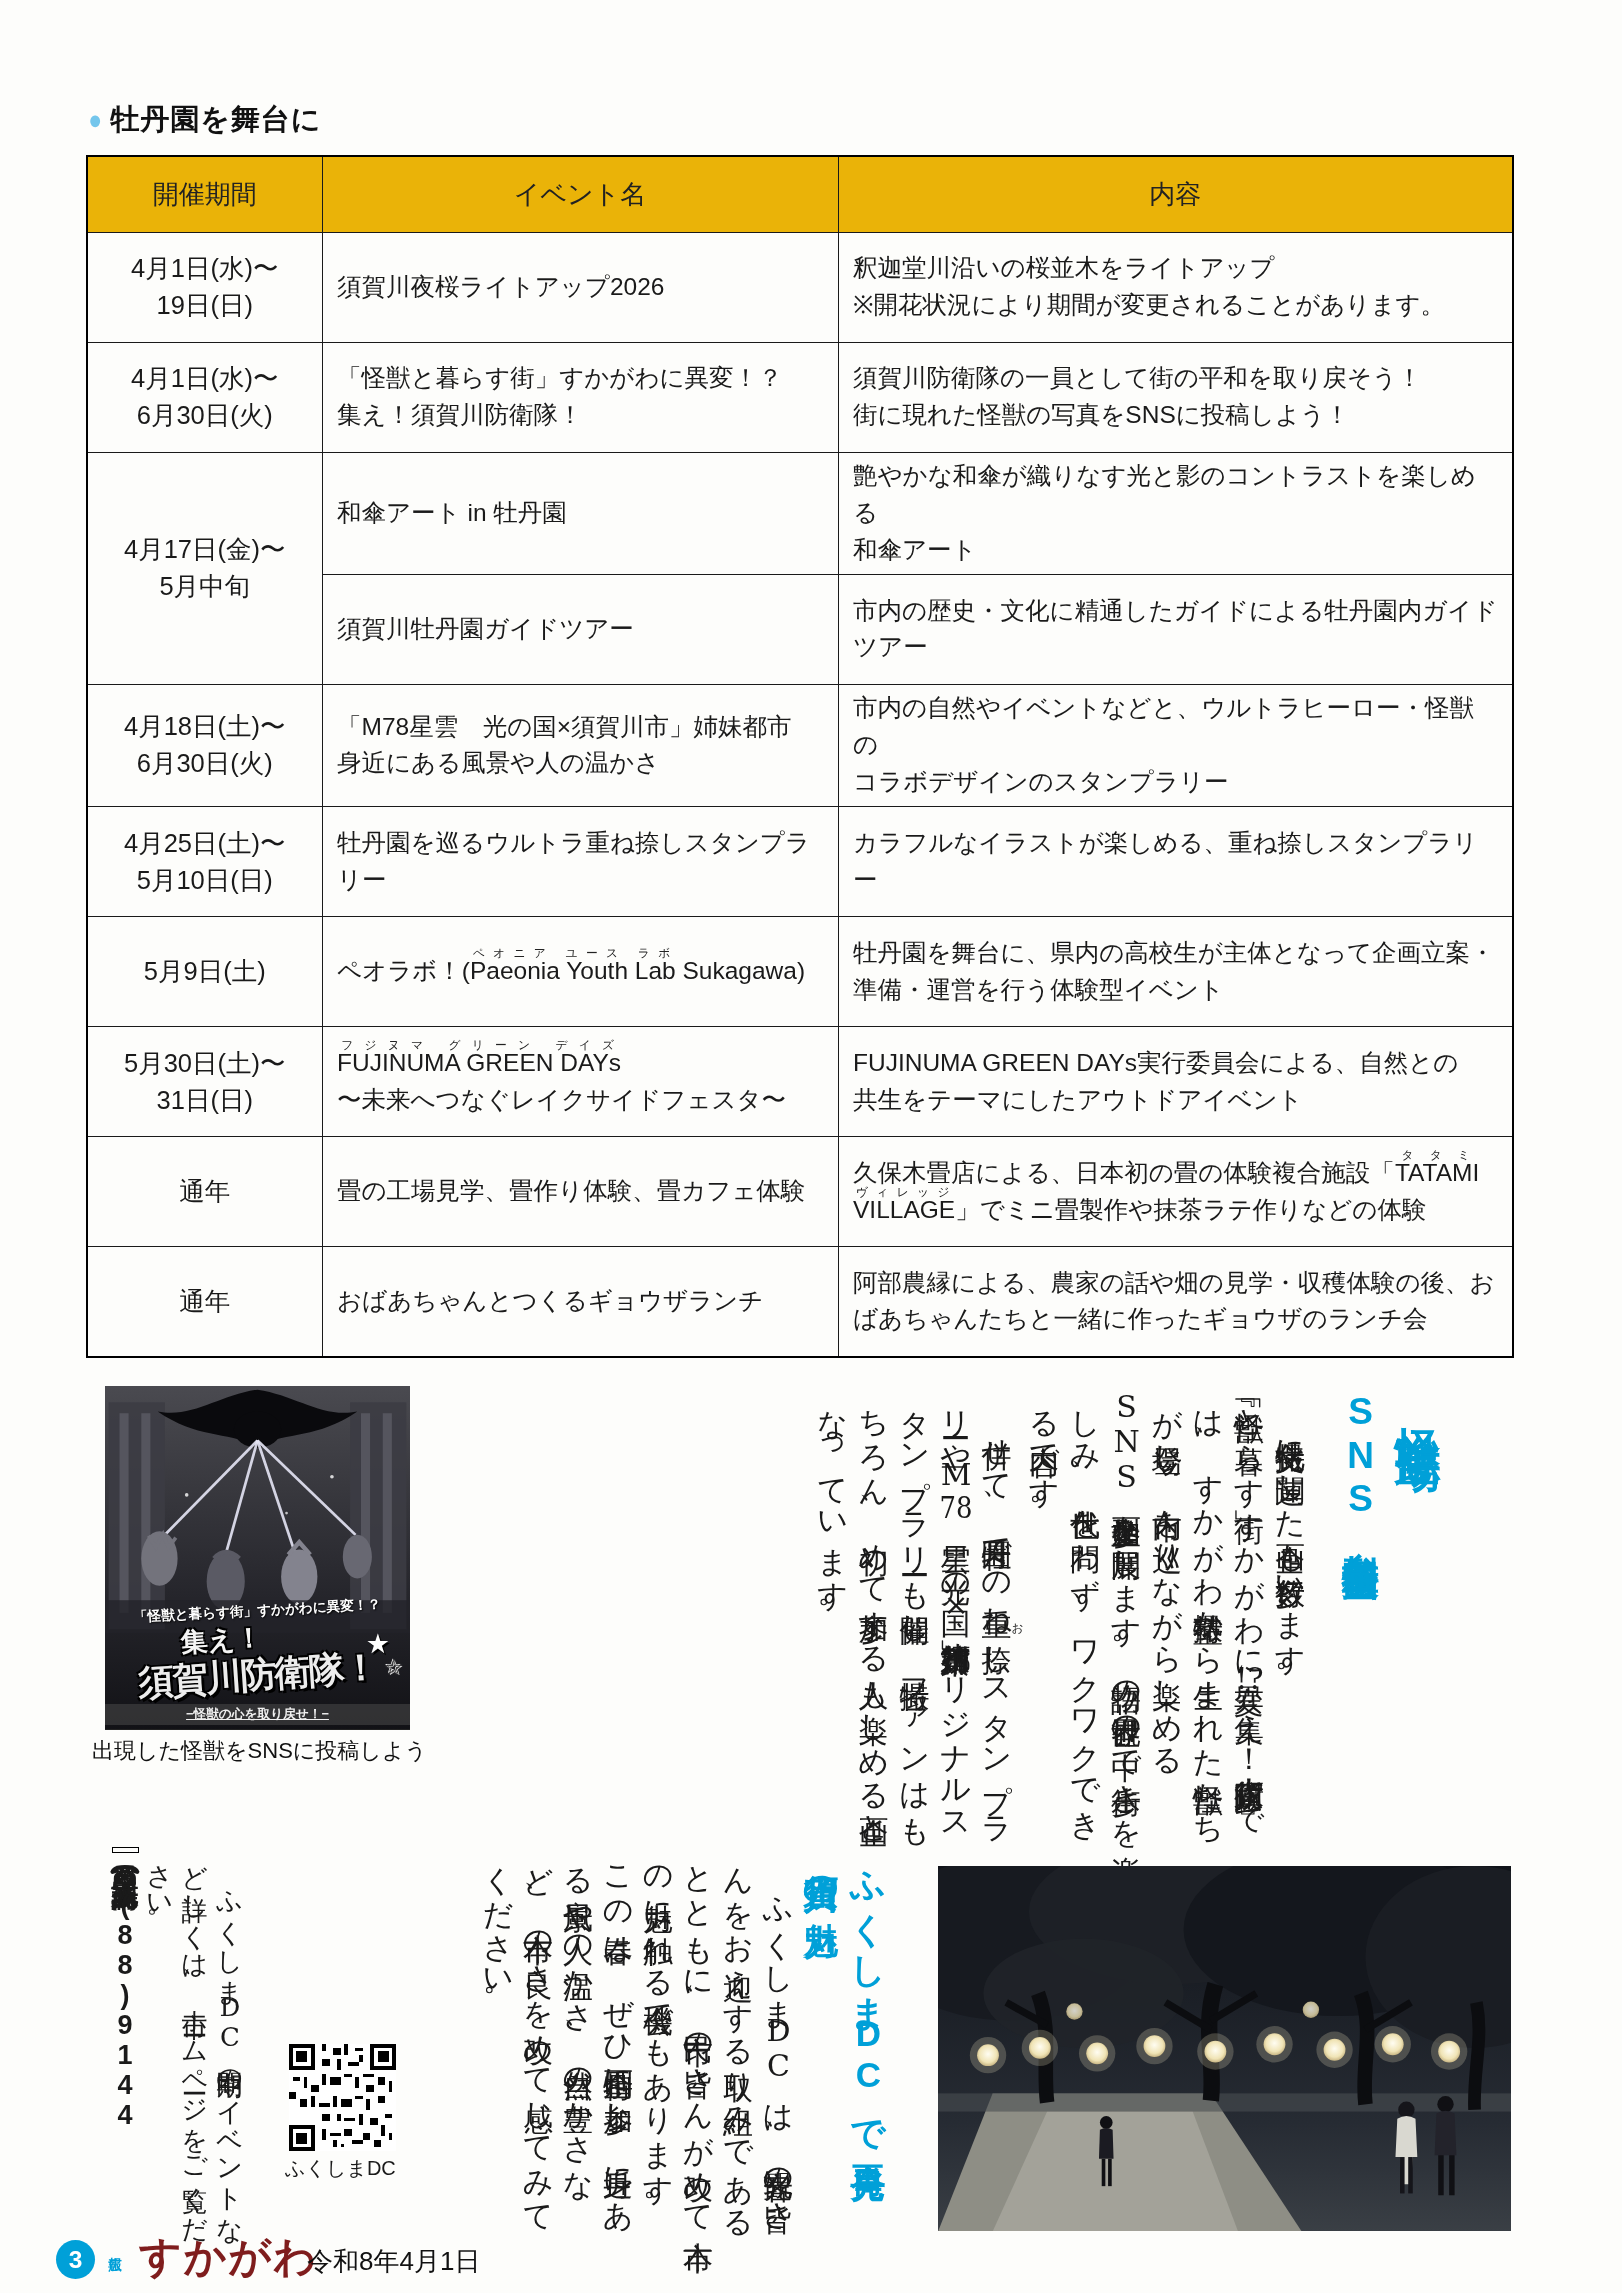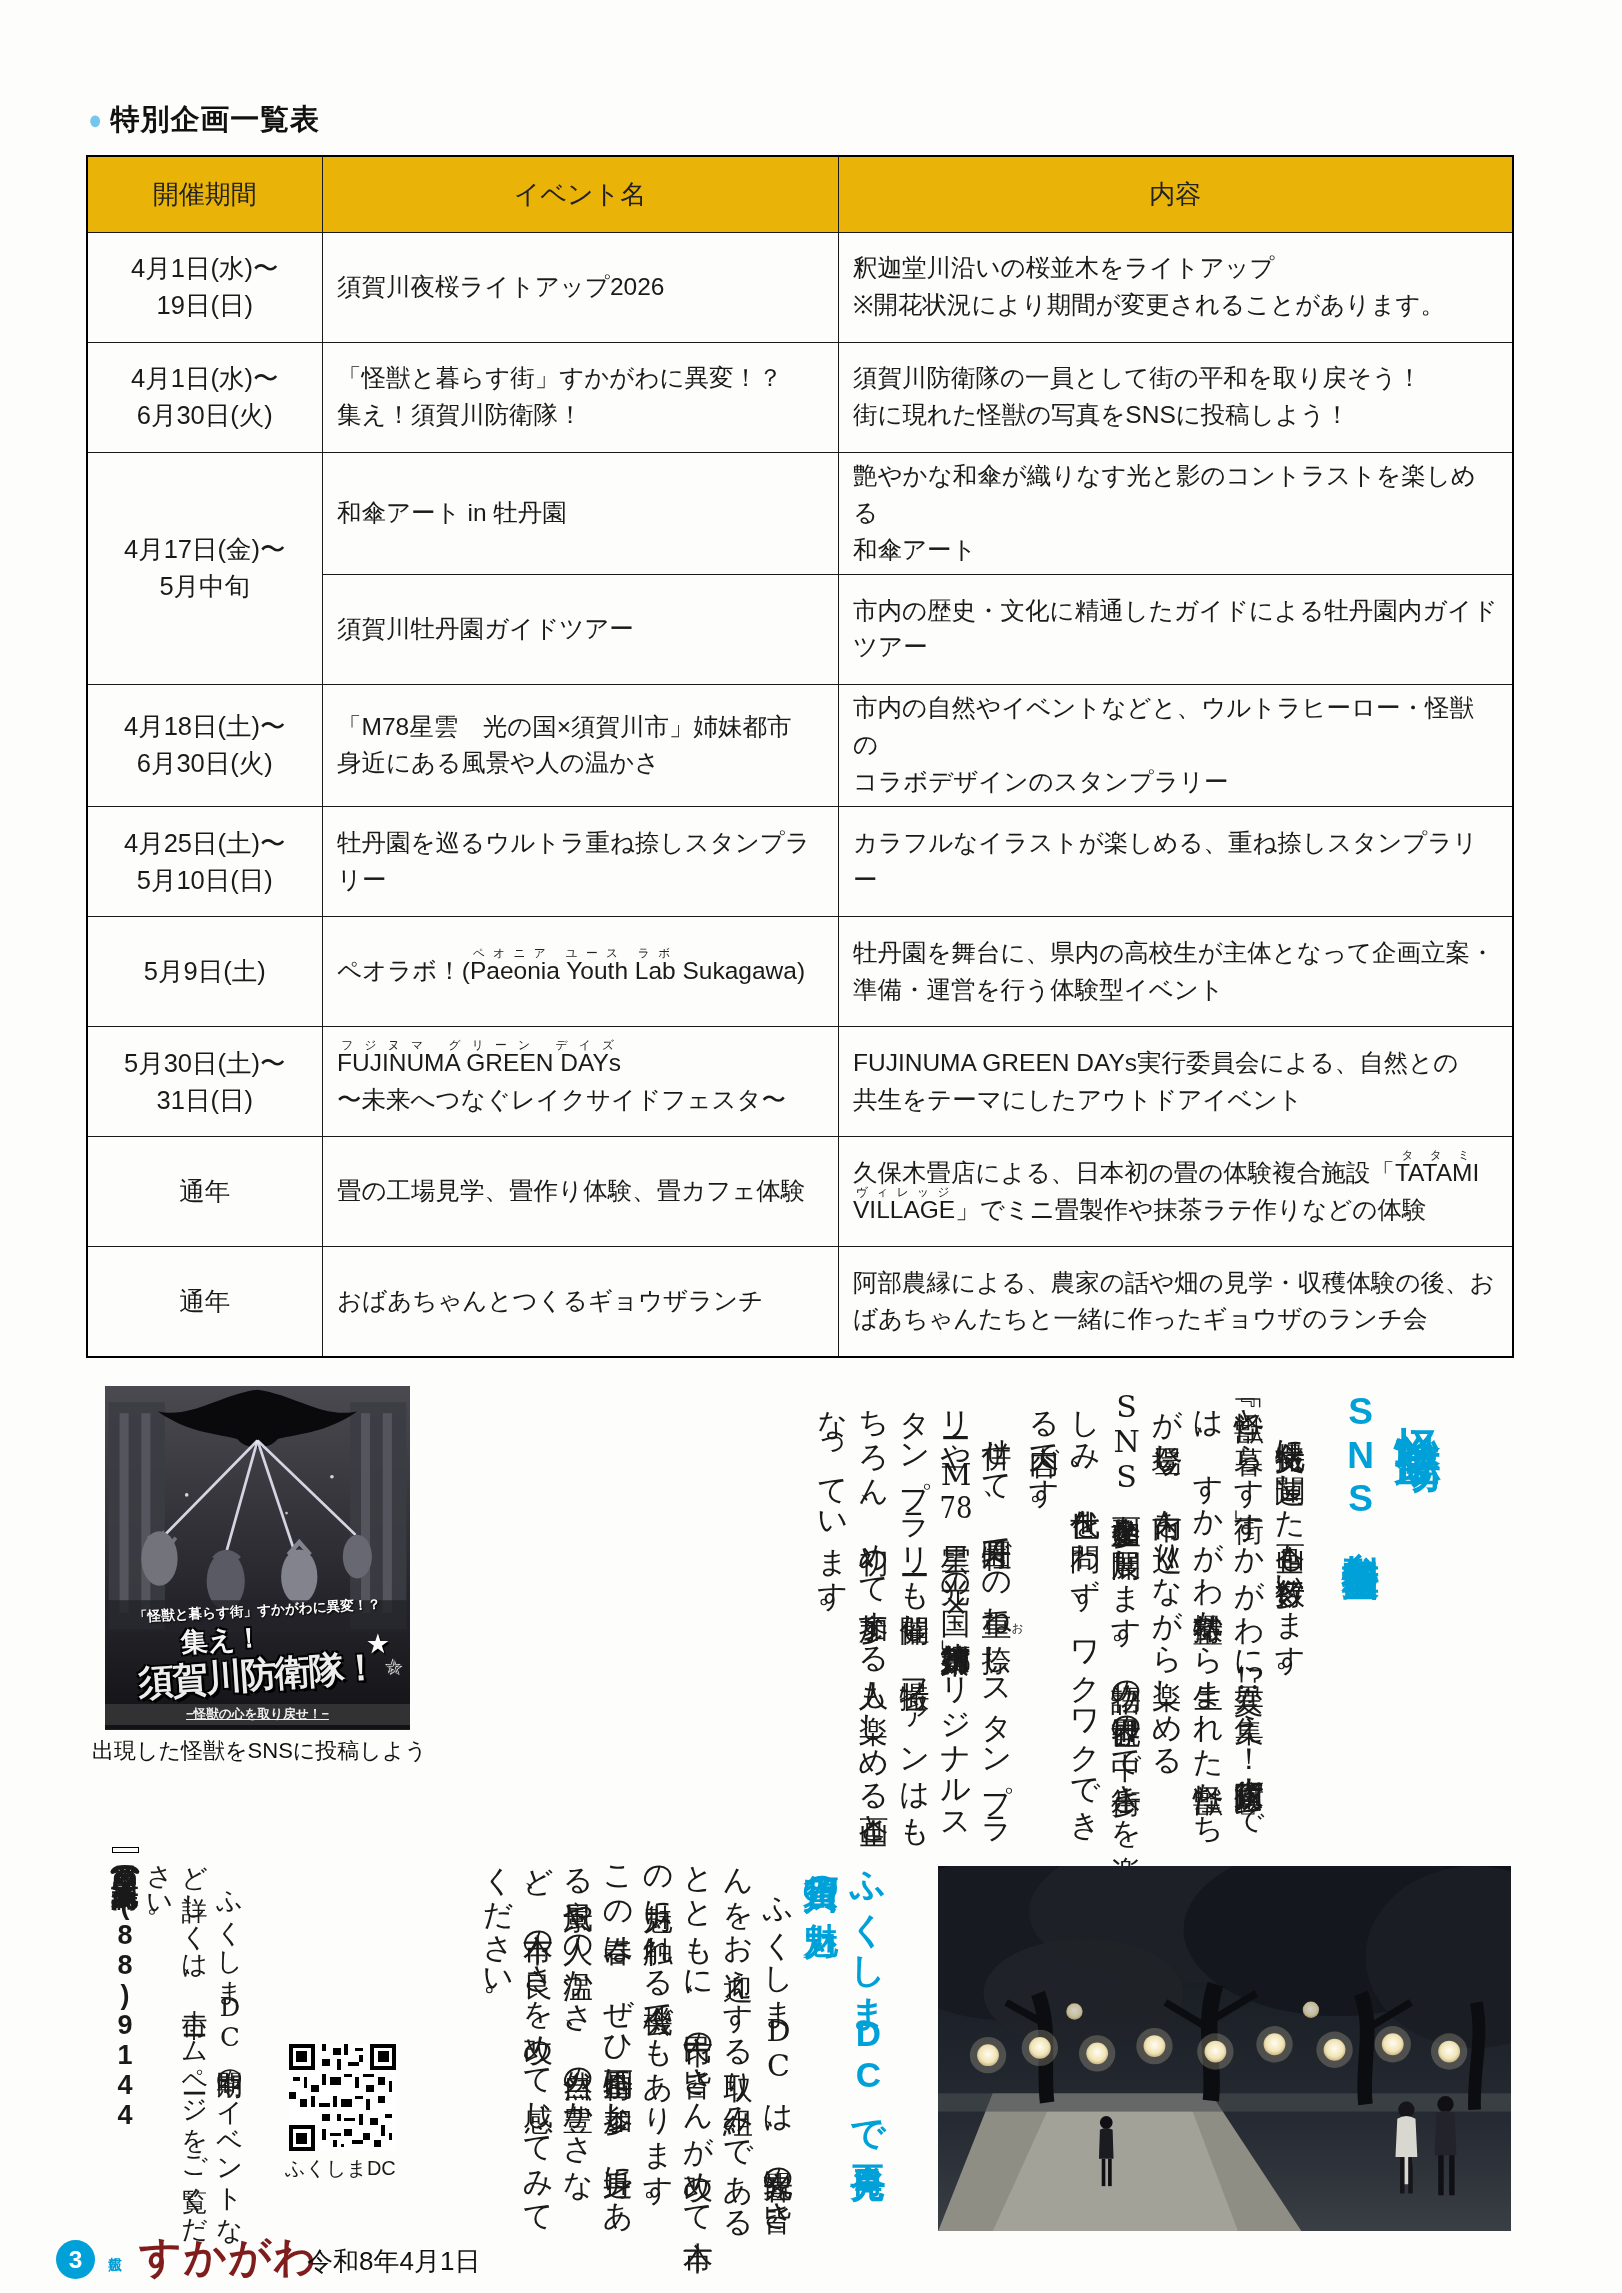--- a/index.html
+++ b/index.html
@@ -77,21 +77,21 @@
   .mag-title { position:absolute; left:139px; top:2229px; font-size:42px; font-weight:bold; color:#7f1d1d; letter-spacing:1.8px; }
   .issue-date { position:absolute; left:307px; top:2244px; font-size:26px; color:#111; }
 </style>
 </head>
 <body>
 
 <div class="page">
 
   <div class="section-head">
     <span class="bullet">●</span>
-    <h2>特別企画一覧表</h2>
+    <h2>牡丹園を舞台に</h2>
   </div>
 
   <table class="events">
     <thead>
       <tr>
         <th style="width:235px">開催期間</th>
         <th style="width:516px">イベント名</th>
         <th style="width:675px">内容</th>
       </tr>
     </thead>

